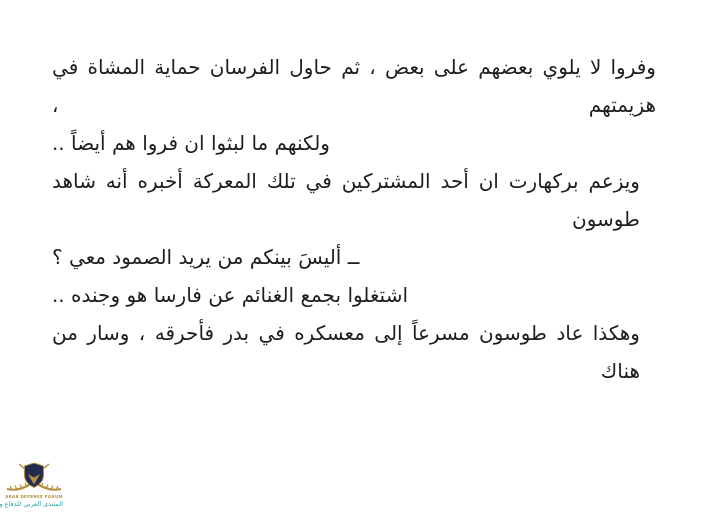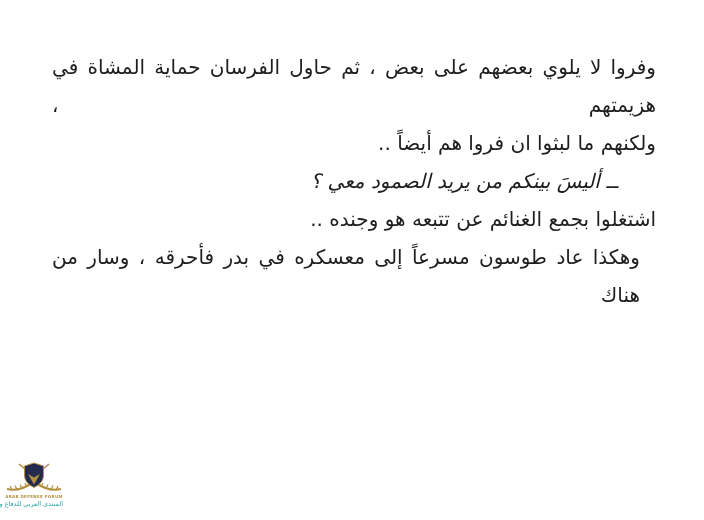--- a/index.html
+++ b/index.html
@@ -24,29 +24,29 @@
   }
   .text-block {
     position: absolute;
     top: 48px; right: 48px; left: 52px;
     direction: rtl;
     color: var(--ink);
   }
   .line {
     font-size: 20px;
     line-height: 38px;
-    text-align: right;
+    text-align: left;
     direction: rtl;
   }
   .line.full {
     text-align: justify;
     text-align-last: justify;
   }
   .indent-para   { padding-right: 16px; }
-  .indent-dialog { padding-right: 38px; font-style: italic; }
+  .indent-dialog { padding-right: 38px; }
   
   .watermark {
     position: absolute;
     left: 5px; top: 462px;
     width: 58px;
     text-align: center;
     line-height: 1;
     user-select: none;
   }
   .wm-emblem { display: block; margin: 0 auto; }
@@ -67,22 +67,23 @@
   }
 </style>
 </head>
 <body>
 
 <div class="page">
 
   <div class="text-block">
       <div class="line full"><span>وفروا لا يلوي بعضهم على بعض ، ثم حاول الفرسان حماية المشاة في هزيمتهم ،</span></div>
       <div class="line"><span>ولكنهم ما لبثوا ان فروا هم أيضاً ..</span></div>
+      <div class="line indent-para full"><span>ويزعم بركهارت ان أحد المشتركين في تلك المعركة أخبره أنه شاهد طوسون</span></div>
       <div class="line indent-dialog"><span>ــ أليسَ بينكم من يريد الصمود معي ؟</span></div>
-      <div class="line"><span>اشتغلوا بجمع الغنائم عن تتبعه هو وجنده ..</span></div>
+      <div class="line"><span>اشتغلوا بجمع الغنائم عن فارسا هو وجنده ..</span></div>
       <div class="line indent-para full"><span>وهكذا عاد طوسون مسرعاً إلى معسكره في بدر فأحرقه ، وسار من هناك</span></div>
     </div>
 
   <div class="watermark">
     <svg class="wm-emblem" width="56" height="32" viewBox="0 0 56 32" aria-hidden="true">
 
       <line x1="13" y1="2" x2="26" y2="13" stroke="#b3903f" stroke-width="1.6"></line>
       <line x1="43" y1="2" x2="30" y2="13" stroke="#b3903f" stroke-width="1.6"></line>
 
       <path d="M1,27 Q13,30 26,21" fill="none" stroke="#b3903f" stroke-width="2.2"></path>

